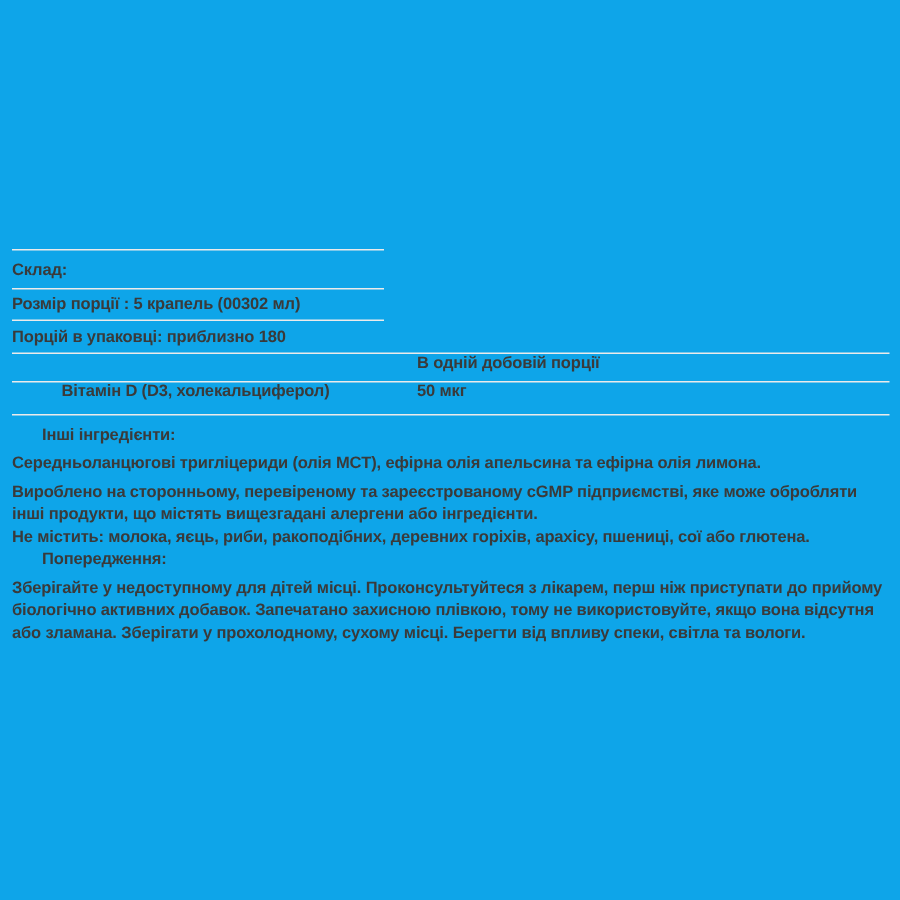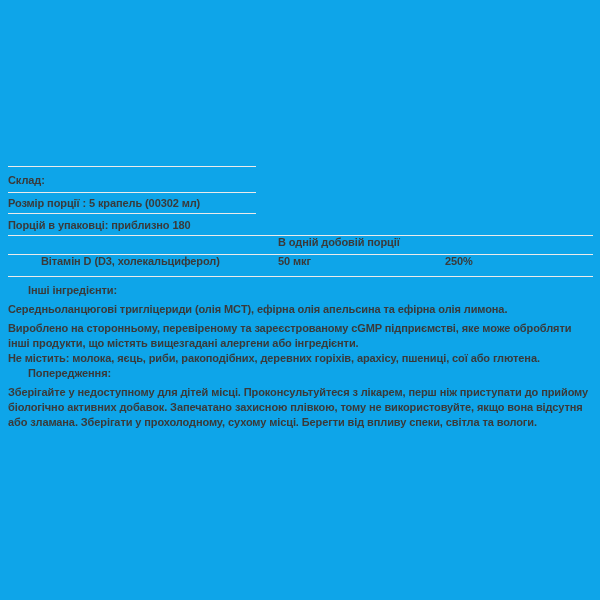--- a/index.html
+++ b/index.html
@@ -74,21 +74,20 @@
     </div>
 
     <div class="facts-table">
       <div class="thead">
         <div class="c1"></div>
         <div class="c2">В одній добовій порції</div>
       </div>
       <div class="trow">
         <div class="c1">Вітамін D (D3, холекальциферол)</div>
         <div class="c2">50 мкг</div>
-        <div class="c3">250%</div>
       </div>
     </div>
 
     <div class="heading">Інші інгредієнти:</div>
     <div class="para">Середньоланцюгові тригліцериди (олія MCT), ефірна олія апельсина та ефірна олія лимона.</div>
 
     <div class="para-block">
       <div>Вироблено на сторонньому, перевіреному та зареєстрованому cGMP підприємстві, яке може обробляти інші продукти, що містять вищезгадані алергени або інгредієнти.</div>
       <div>Не містить: молока, яєць, риби, ракоподібних, деревних горіхів, арахісу, пшениці, сої або глютена.</div>
     </div>

